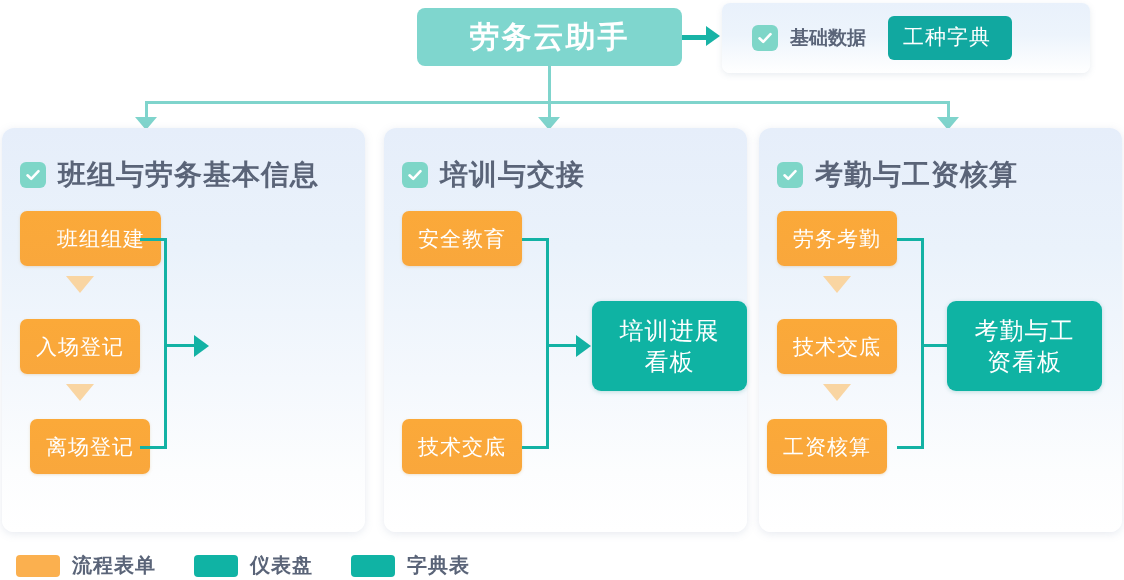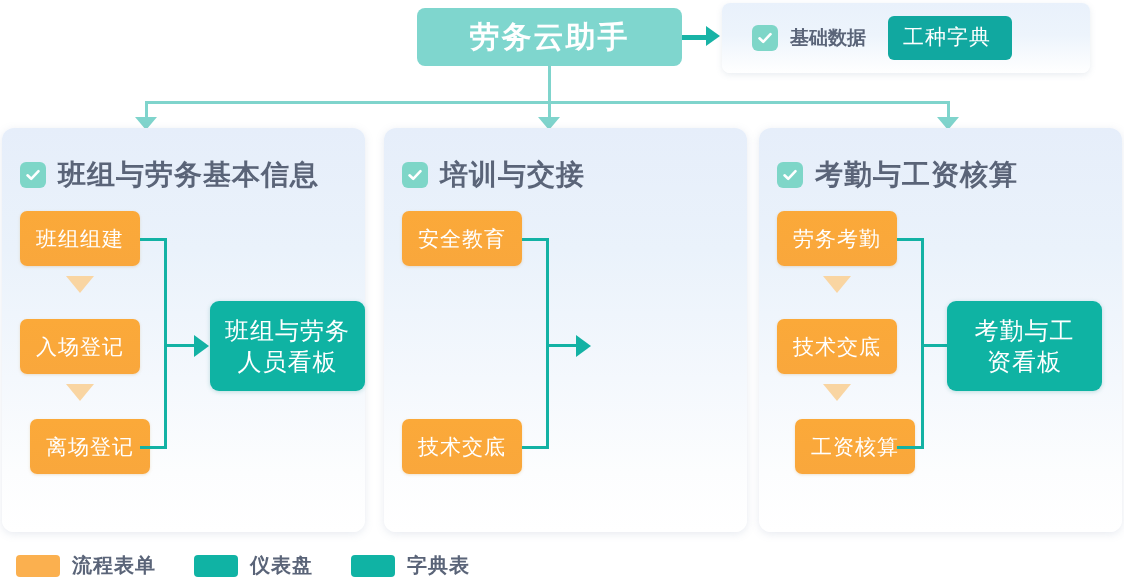--- a/index.html
+++ b/index.html
@@ -286,37 +286,32 @@
   <div class="panel p1">
     <div class="panel-head">
       <span class="cbox">
         <svg width="18" height="18" viewBox="0 0 18 18">
             <path d="M3.5 9.3 L7.2 12.8 L14.5 5.2" fill="none" stroke="#ffffff" stroke-width="2.6" stroke-linecap="round" stroke-linejoin="round"></path>
           </svg>
       </span>
       <span class="panel-title">班组与劳务基本信息</span>
     </div>
 
-    <div class="fbox" style="left:18px; top:83px;">班组组建</div>
+    <div class="fbox" style="left:18px; top:83px;padding-left:21px;">班组组建</div>
     <div class="tri-down" style="left:64px; top:148px;"></div>
     <div class="fbox" style="left:18px; top:191px;">入场登记</div>
     <div class="tri-down" style="left:64px; top:256px;"></div>
     <div class="fbox" style="left:18px; top:291px;margin-left:10px;">离场登记</div>
 
     <div class="br-h" style="left:138px; top:110px; width:27px;"></div>
     <div class="br-h" style="left:138px; top:318px; width:27px;"></div>
     <div class="br-v" style="left:162px; top:110px; height:211px;"></div>
     <div class="br-h" style="left:162px; top:216px; width:32px;"></div>
     <div class="br-arrow" style="left:192px; top:207px;"></div>
 
-    <div class="dbox" style="left:208px; top:173px;">
-      <span>
-        <span>班组与劳务</span><br><span>人员看板</span>
-      </span>
-    </div>
   </div>
 
   <div class="panel p2">
     <div class="panel-head">
       <span class="cbox">
         <svg width="18" height="18" viewBox="0 0 18 18">
             <path d="M3.5 9.3 L7.2 12.8 L14.5 5.2" fill="none" stroke="#ffffff" stroke-width="2.6" stroke-linecap="round" stroke-linejoin="round"></path>
           </svg>
       </span>
       <span class="panel-title">培训与交接</span>
@@ -324,37 +319,42 @@
 
     <div class="fbox" style="left:18px; top:83px;">安全教育</div>
     <div class="fbox" style="left:18px; top:291px;">技术交底</div>
 
     <div class="br-h" style="left:138px; top:110px; width:27px;"></div>
     <div class="br-h" style="left:138px; top:318px; width:27px;"></div>
     <div class="br-v" style="left:162px; top:110px; height:211px;"></div>
     <div class="br-h" style="left:162px; top:216px; width:32px;"></div>
     <div class="br-arrow" style="left:192px; top:207px;"></div>
 
+    <div class="dbox" style="left:208px; top:173px;">
+      <span>
+        <span>培训进展</span><br><span>看板</span>
+      </span>
+    </div>
   </div>
 
   <div class="panel p3">
     <div class="panel-head">
       <span class="cbox">
         <svg width="18" height="18" viewBox="0 0 18 18">
             <path d="M3.5 9.3 L7.2 12.8 L14.5 5.2" fill="none" stroke="#ffffff" stroke-width="2.6" stroke-linecap="round" stroke-linejoin="round"></path>
           </svg>
       </span>
       <span class="panel-title">考勤与工资核算</span>
     </div>
 
     <div class="fbox" style="left:18px; top:83px;">劳务考勤</div>
     <div class="tri-down" style="left:64px; top:148px;"></div>
     <div class="fbox" style="left:18px; top:191px;">技术交底</div>
     <div class="tri-down" style="left:64px; top:256px;"></div>
-    <div class="fbox" style="left:36px; top:291px;">工资核算</div>
+    <div class="fbox" style="left:8px; top:291px;">工资核算</div>
 
     <div class="br-h" style="left:138px; top:110px; width:27px;"></div>
     <div class="br-h" style="left:138px; top:318px; width:27px;"></div>
     <div class="br-v" style="left:162px; top:110px; height:211px;"></div>
     <div class="br-h" style="left:162px; top:216px; width:32px;"></div>
     <div class="br-arrow" style="left:192px; top:207px;"></div>
 
     <div class="dbox" style="left:188px; top:173px;">
       <span>
         <span>考勤与工</span><br><span>资看板</span>

